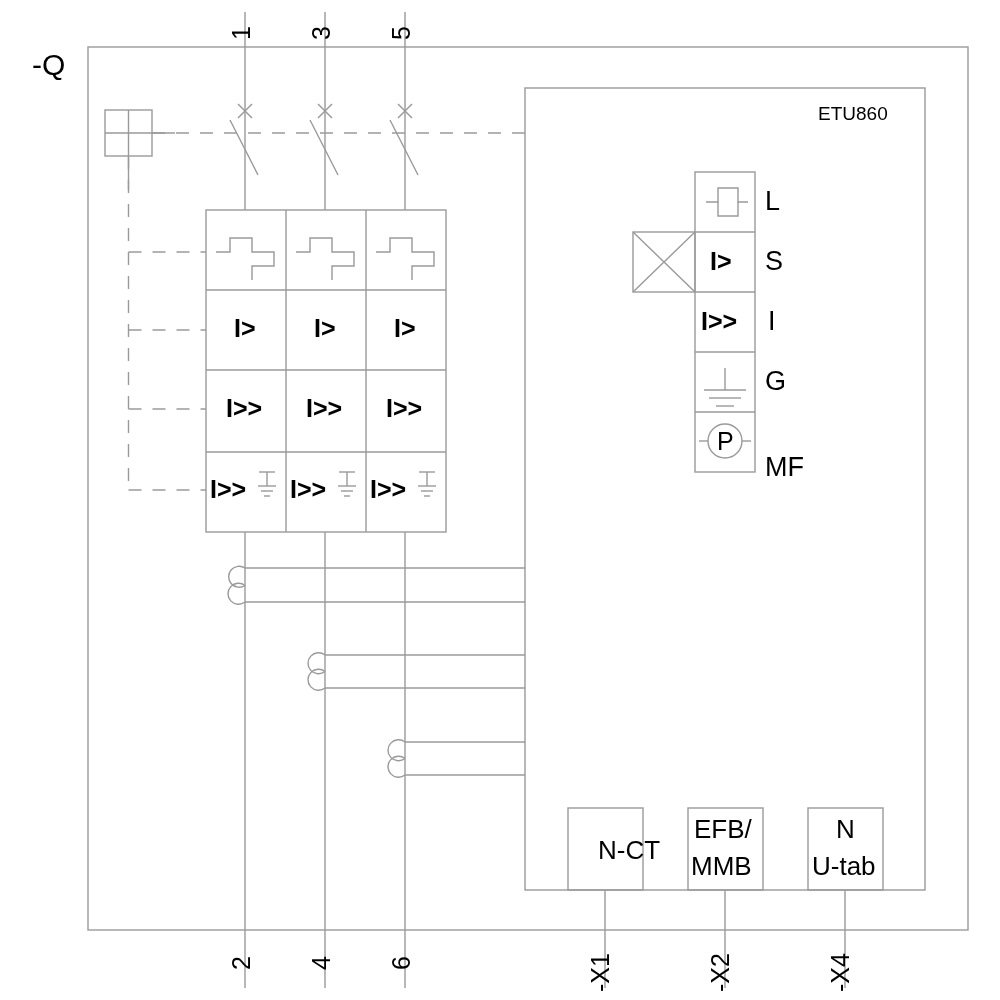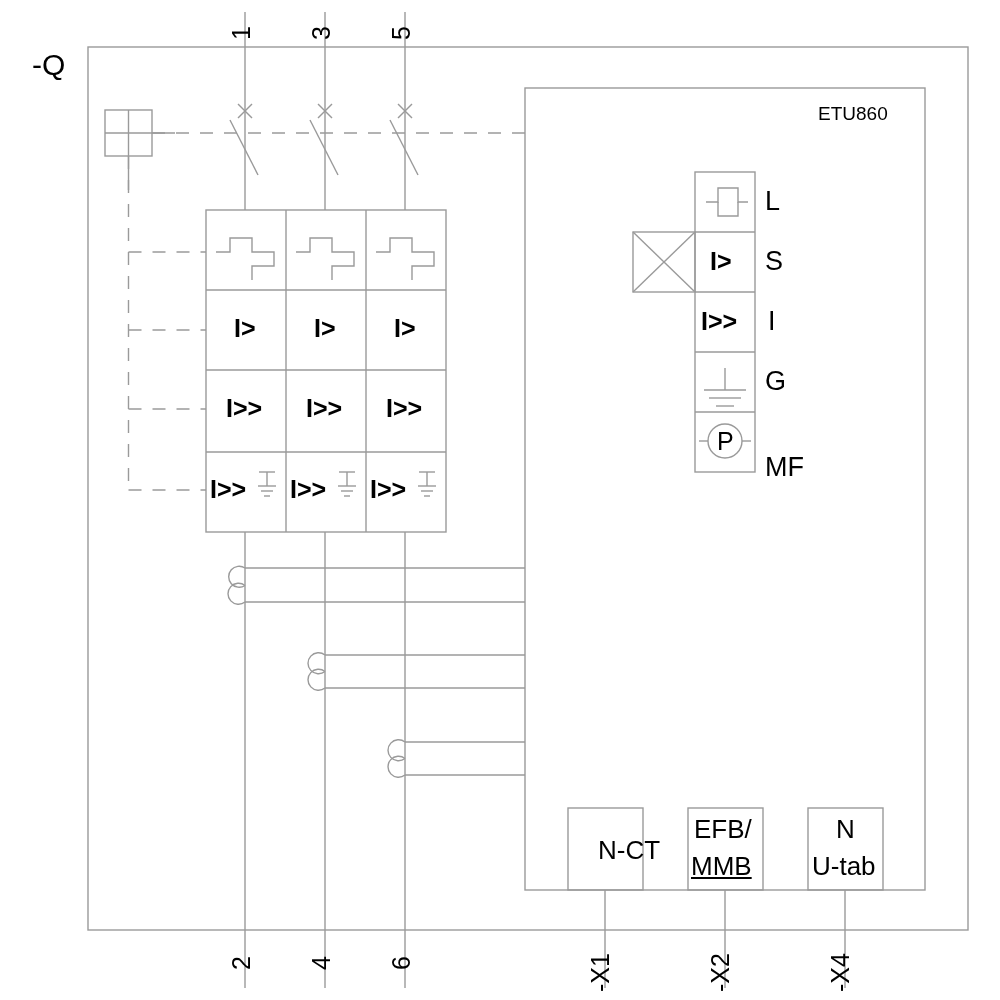--- a/index.html
+++ b/index.html
@@ -210,18 +210,18 @@
 
   <div class="lbl" style="left:765px;top:188px;font-size:27px;">L</div>
   <div class="lbl" style="left:765px;top:248px;font-size:27px;">S</div>
   <div class="lbl" style="left:768px;top:308px;font-size:27px;">I</div>
   <div class="lbl" style="left:765px;top:368px;font-size:27px;">G</div>
   <div class="lbl" style="left:765px;top:428px;font-size:27px;margin-top:26px;">MF</div>
 
   <div class="lbl" style="left:576px;top:837px;font-size:26px;margin-left:22px;">N-CT</div>
 
   <div class="lbl" style="left:694px;top:816px;font-size:26px;">EFB/</div>
-  <div class="lbl" style="left:691px;top:853px;font-size:26px;text-decoration:underline;">MMB</div>
+  <div class="lbl" style="left:691px;top:853px;font-size:26px;">MMB</div>
 
   <div class="lbl" style="left:836px;top:816px;font-size:26px;">N</div>
   <div class="lbl" style="left:812px;top:853px;font-size:26px;text-align:right;">U-tab</div>
 
 </div>
 
 </body></html>

